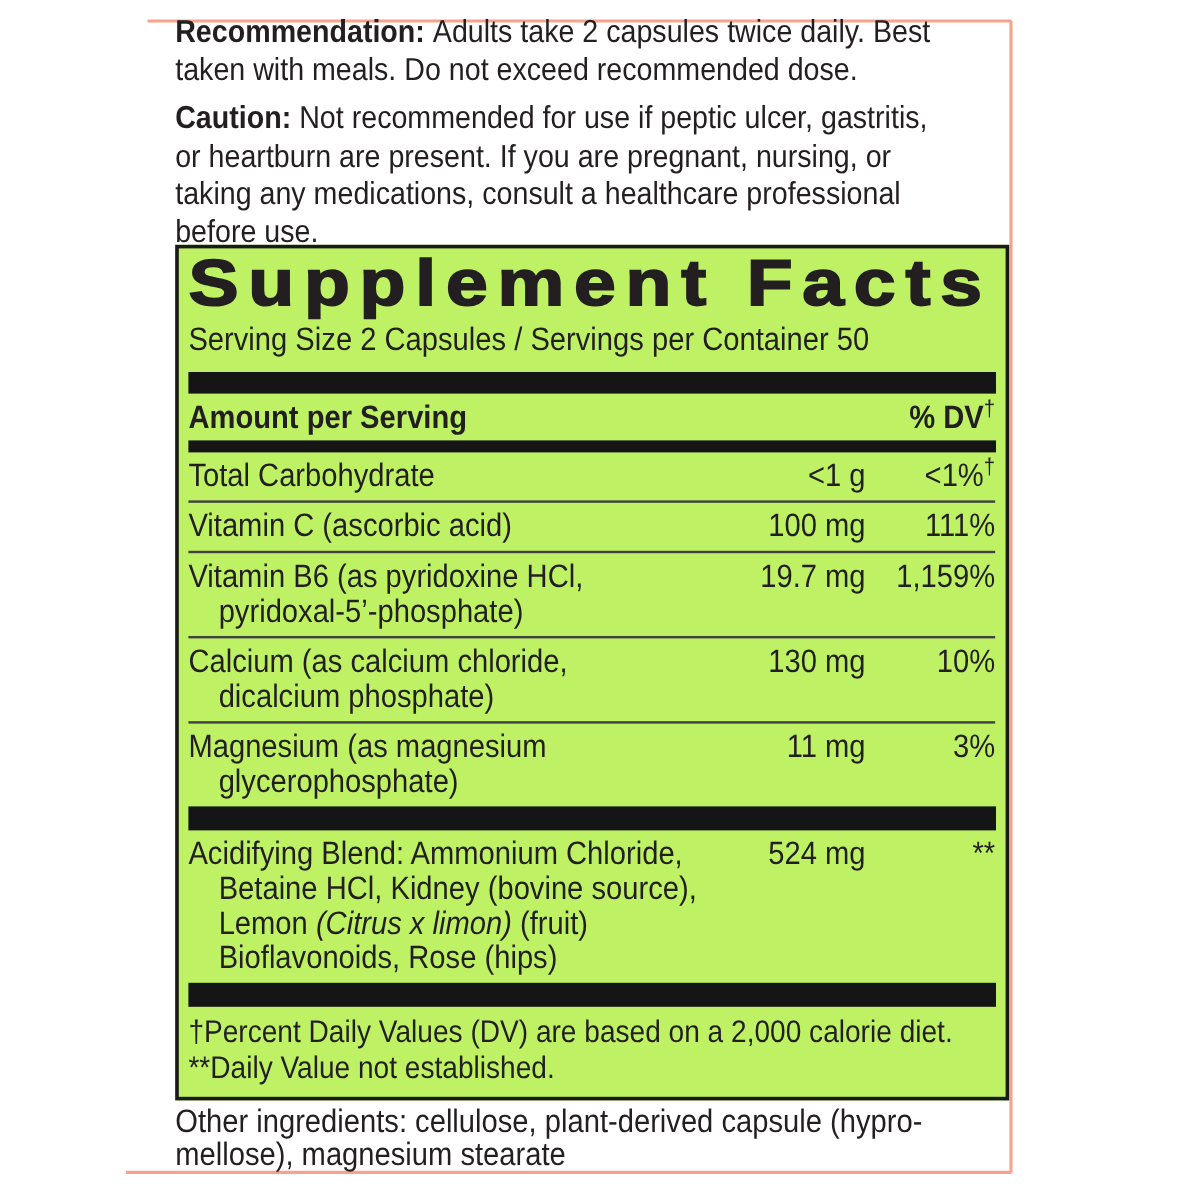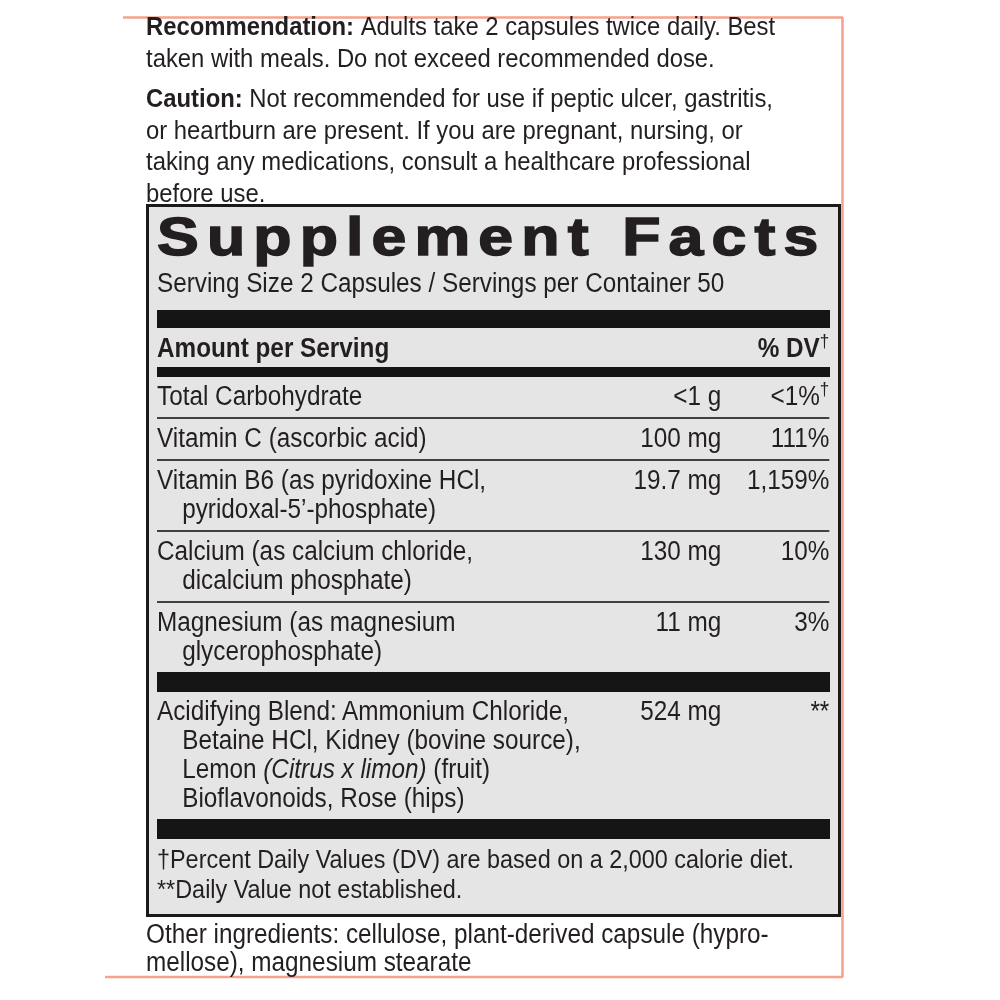--- a/index.html
+++ b/index.html
@@ -23,21 +23,21 @@
   }
   .para + .para{margin-top:9px;}
   .b{font-weight:bold;}
   .i{font-style:italic;}
   .tline{white-space:nowrap;}
   .tline.cont{padding-left:28px;}
 
   
   .facts{
     position:absolute;left:146px;top:204px;width:695px;height:713px;
-    border:3px solid #1a1a1a;background:#e5e5e5;box-sizing:border-box;
+    border:3px solid #1a1a1a;background:#bef264;box-sizing:border-box;
     padding:0 8px;z-index:1;
   }
   .facts .innerw{width:747px;} 
 
   .title{
     font-weight:bold;font-size:54px;line-height:57px;white-space:nowrap;
     letter-spacing:7px;transform:scaleX(1.16);transform-origin:0 50%;
     -webkit-text-stroke:1.5px #231f20;
     margin-top:1px;
   }

